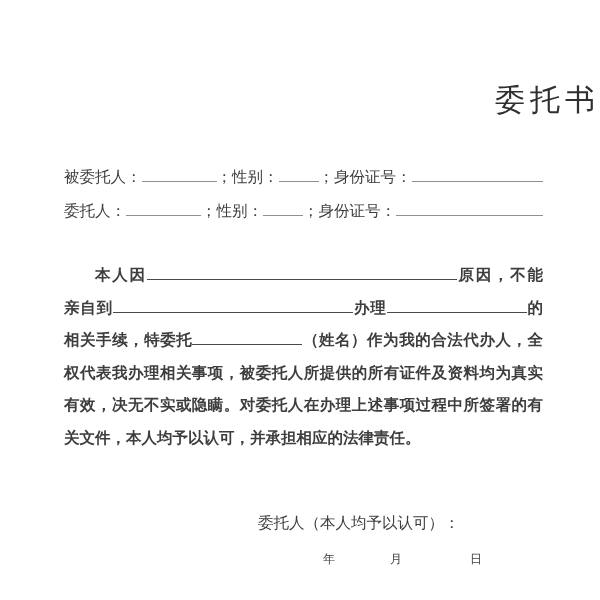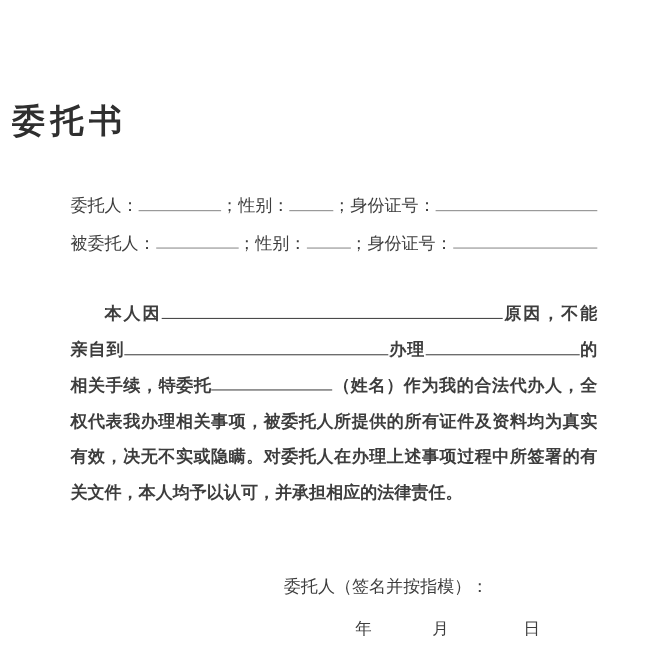--- a/index.html
+++ b/index.html
@@ -14,26 +14,26 @@
     font-family: "Liberation Sans", sans-serif;
     color: #3d3d3d;
   }
   .page {
     width: 600px;
     height: 600px;
     background: #ffffff;
     box-sizing: border-box;
   }
   .doc-title {
-    margin: 11px;
+    margin: 0;
     padding-top: 85px;
-    text-align: left;
+    text-align: right;
     font-size: 30px;
     line-height: 1;
-    font-weight: 700;
+    font-weight: 400;
     letter-spacing: 5px;
     color: #2f2f2f;
   }
   .party-section {
     margin: 45px 57px 0 64px;
   }
   .party-line {
     margin: 0;
     font-size: 15.5px;
     line-height: 34px;
@@ -59,40 +59,40 @@
     border-bottom-color: #4a4a4a;
   }
   .signature-line {
     margin: 61px 0 0 258px;
     font-size: 15.5px;
     line-height: 1;
     color: #3d3d3d;
   }
   .date-line {
     margin: 22px 0 0 323px;
-    font-size: 15px;
+    font-size: 12px;
     line-height: 1;
     color: #3d3d3d;
   }
   .date-line .gap-month { margin-left: 55px; }
   .date-line .gap-day   { margin-left: 68px; }
 </style>
 </head>
 <body>
 
 <div class="page">
 
   <h1 class="doc-title">委托书</h1>
 
   <div class="party-section">
+    <p class="party-line"><span>被委托人：</span><span class="blank" style="width: 75px;"></span><span>；性别：</span><span class="blank" style="width: 40px;"></span><span>；身份证号：</span><span class="blank" style="width: 131px;"></span></p>
     <p class="party-line"><span>委托人：</span><span class="blank" style="width: 75px;"></span><span>；性别：</span><span class="blank" style="width: 40px;"></span><span>；身份证号：</span><span class="blank" style="width: 147px;"></span></p>
-    <p class="party-line"><span>被委托人：</span><span class="blank" style="width: 75px;"></span><span>；性别：</span><span class="blank" style="width: 40px;"></span><span>；身份证号：</span><span class="blank" style="width: 131px;"></span></p>
   </div>
 
   <p class="body-paragraph"><span>本人因</span><span class="blank" style="width: 310px;"></span><span>原因，不能亲自到</span><span class="blank" style="width: 240px;"></span><span>办理</span><span class="blank" style="width: 140px;"></span><span>的相关手续，特委托</span><span class="blank" style="width: 110px;"></span><span>（姓名）作为我的合法代办人，全权代表我办理相关事项，被委托人所提供的所有证件及资料均为真实有效，决无不实或隐瞒。对委托人在办理上述事项过程中所签署的有关文件，本人均予以认可，并承担相应的法律责任。</span></p>
 
-  <div class="signature-line">委托人（签名并按指模）：</div>
+  <div class="signature-line">委托人（本人均予以认可）：</div>
 
   <div class="date-line">
     <span>年</span><span class="gap-month">月</span><span class="gap-day">日</span>
   </div>
 
 </div>
 
 </body></html>

